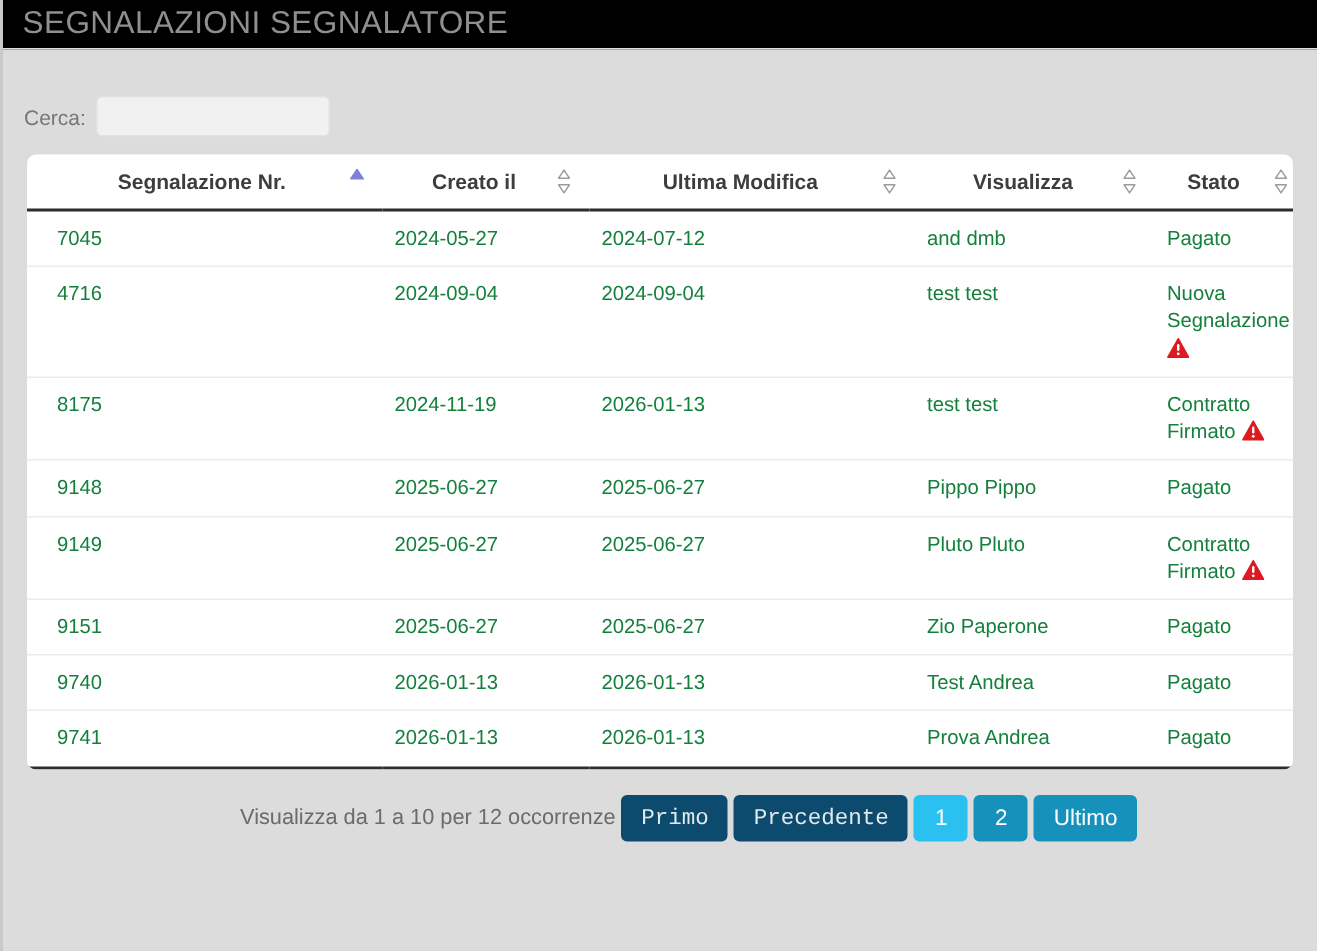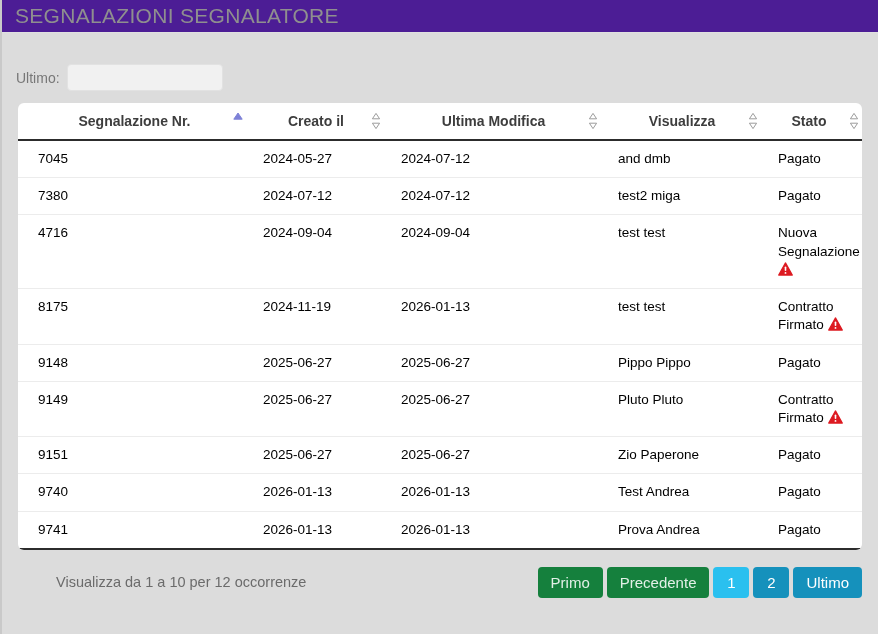--- a/index.html
+++ b/index.html
@@ -5,21 +5,21 @@
   * { margin:0; padding:0; box-sizing:border-box; }
   html,body { width:878px; height:634px; }
   body {
     font-family:"Liberation Sans", sans-serif;
     background:#dcdcdc;
     border-left:2px solid #c9c9c9;
     overflow:hidden;
   }
   
   .titlebar {
-    background:#4c1d95;
+    background:#000000;
     height:33px;
     padding:4px 0 0 13px;
     border-bottom:1px solid #e0e0e0;
   }
   .titlebar h1 {
     font-size:21px;
     font-weight:200;
     color:#8f8f8f;
     letter-spacing:0.3px;
   }
@@ -73,71 +73,71 @@
   .sort-ic {
     position:absolute;
     right:12px;
     top:50%;
     transform:translateY(-50%);
     width:10px; height:18px;
     display:inline-block;
   }
   tbody td {
     font-size:13.5px;
-    color:#000000;
+    color:#15803d;
     line-height:1.35;
     padding:9px 8px;
     vertical-align:top;
     word-wrap:break-word;
   }
   tbody td:first-child { padding-left:20px; }
   tbody tr + tr td { border-top:1px solid #ececec; }
   td.c-stato { padding-right:4px;margin-top:11px; }
   .warn-ic {
     display:inline-block;
     width:15px; height:14px;
     vertical-align:-2px;
   }
   
   .footer {
     margin-top:17px;
     display:flex;
-    justify-content:space-between;
+    justify-content:center;
     align-items:center;
     margin-left:38px;
   }
   .info { font-size:14.5px; color:#6b6b6b; }
   .pager { display:flex; }
   .pbtn {
     display:inline-block;
     margin-left:4px;
     padding:7px 13px;
     min-width:36px;
     text-align:center;
     font-size:15px;
     color:#ffffff;
     border-radius:4px;
     cursor:pointer;
     user-select:none;
   }
   .pbtn.normal   { background:#1591bc; }
   .pbtn.active   { background:#2ac0ef; }
-  .pbtn.disabled { background:#15803d; color:rgba(255,255,255,0.88); cursor:default; }
+  .pbtn.disabled { background:#0c4a6e; color:rgba(255,255,255,0.88); cursor:default;font-family:Liberation Mono, monospace; }
 </style>
 </head>
 <body>
 
 <div class="titlebar">
   <h1>SEGNALAZIONI SEGNALATORE</h1>
 </div>
 
 <div class="content">
 
   <div class="search-row">
-    <label>Ultimo:</label>
+    <label>Cerca:</label>
     <input type="text" value="" style="">
   </div>
 
   <div class="card">
     <table>
       <colgroup>
           <col class="c1">
           <col class="c2">
           <col class="c3">
           <col class="c4">
@@ -198,27 +198,20 @@
       </thead>
       <tbody id="tbody">
   <tr>
     <td>7045</td>
     <td>2024-05-27</td>
     <td>2024-07-12</td>
     <td>and dmb</td>
     <td class="c-stato"><span>Pagato</span> </td>
   </tr>
 
-  <tr>
-    <td>7380</td>
-    <td>2024-07-12</td>
-    <td>2024-07-12</td>
-    <td>test2 miga</td>
-    <td class="c-stato"><span>Pagato</span> </td>
-  </tr>
 
   <tr>
     <td>4716</td>
     <td>2024-09-04</td>
     <td>2024-09-04</td>
     <td>test test</td>
     <td class="c-stato"><span>Nuova Segnalazione</span> <span class="warn-ic"><svg width="15" height="14" viewBox="0 0 15 14">
                   <path d="M7.5 0.9 L14.3 13.1 H0.7 Z" fill="#dd1a21" stroke="#dd1a21" stroke-width="1.2" stroke-linejoin="round"></path>
                   <rect x="6.7" y="4.4" width="1.6" height="4.6" rx="0.8" fill="#ffffff"></rect>
                   <circle cx="7.5" cy="10.9" r="0.95" fill="#ffffff"></circle>

